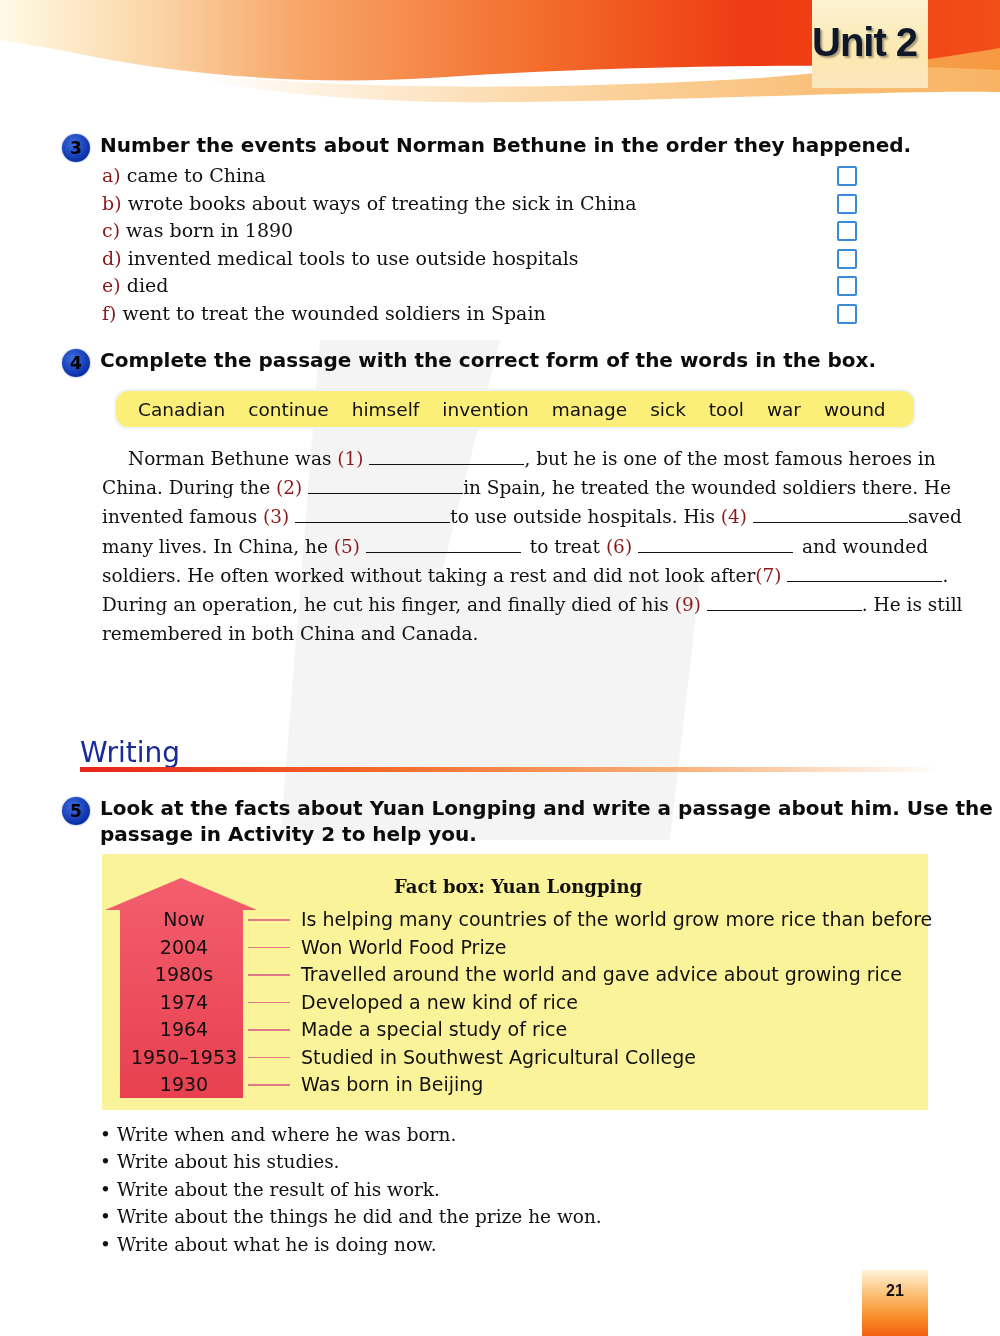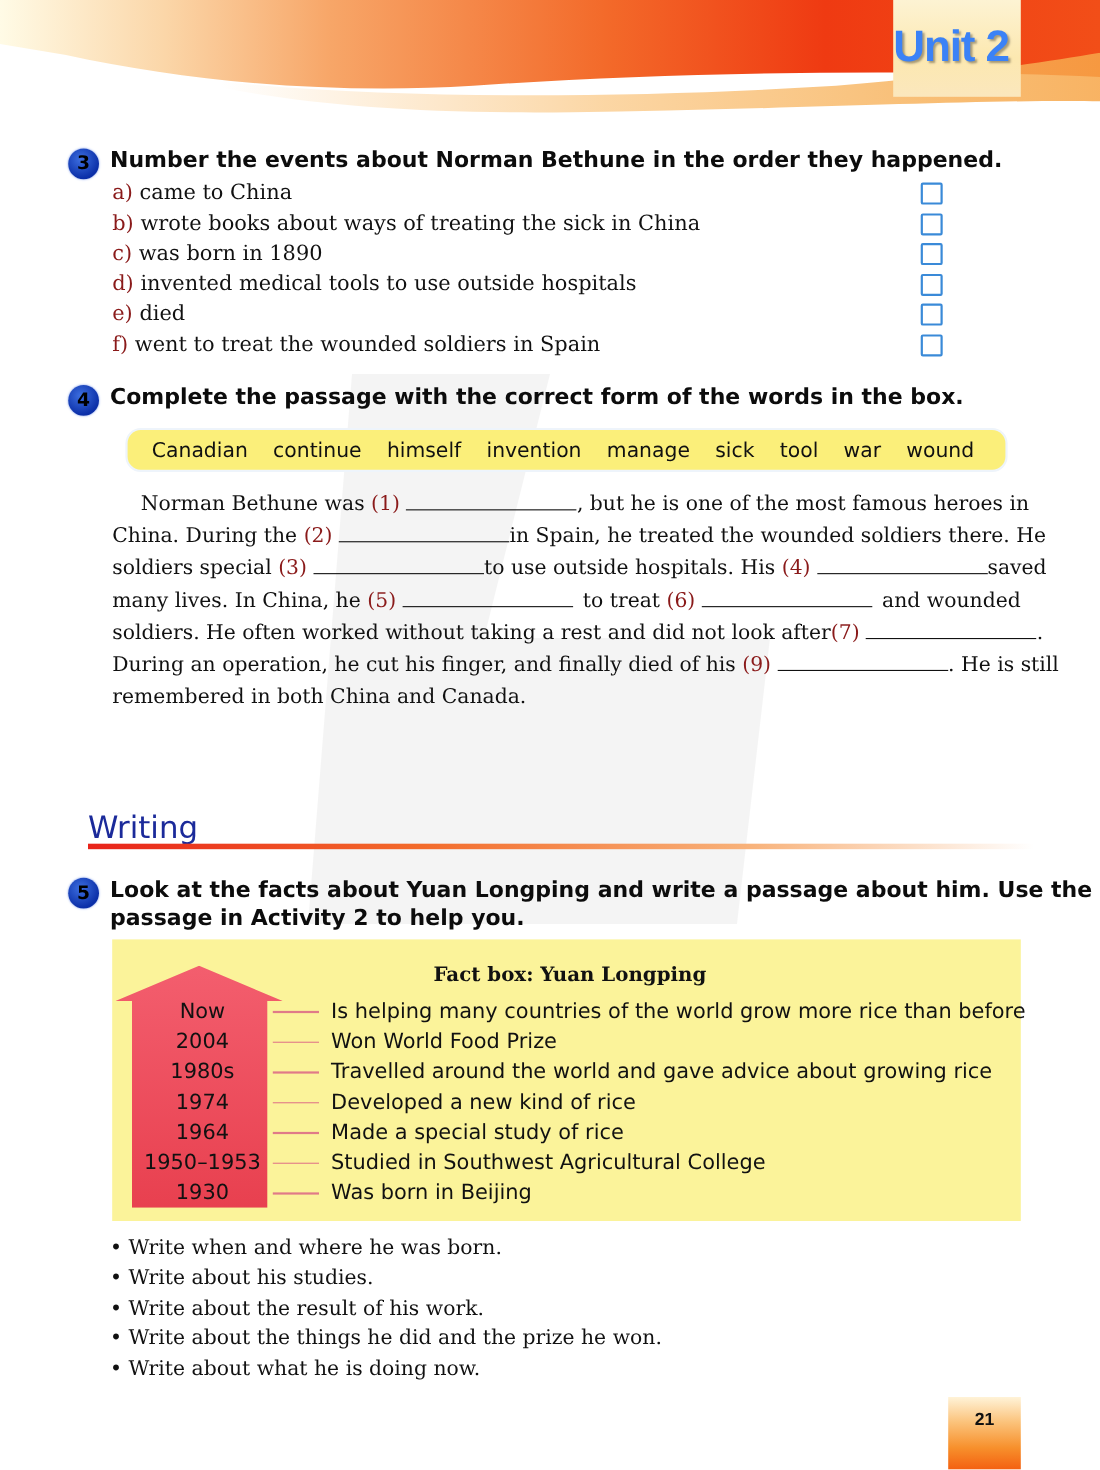--- a/index.html
+++ b/index.html
@@ -20,21 +20,21 @@
     clip-path: path('M150,68 C320,92 560,90 760,78 C860,70 940,58 1000,48 L1000,92 C900,90 700,100 520,102 C360,104 240,92 150,68 Z');
     opacity: 0.85;
   }
   .unit-strip {
     position: absolute; left: 812px; top: 0; width: 116px; height: 88px;
     background: linear-gradient(180deg, #fdf3d3 0%, #fce8b0 60%, #fbe7bd 100%);
   }
   .unit-title {
     position: absolute; left: 812px; top: 20px; width: 120px;
     font-family: "Liberation Sans", sans-serif; font-weight: bold; font-size: 40px;
-    color: #3b82f6; letter-spacing: -1px;
+    color: #0f172a; letter-spacing: -1px;
     text-shadow: 2px 2px 2px rgba(0,0,0,0.35);
   }
   .watermark {
     position: absolute; left: 200px; top: 320px; width: 650px; height: 520px;
     opacity: 0.06; pointer-events: none;
   }
   .task {
     position: absolute; left: 62px;
     font-family: "DejaVu Sans", sans-serif; font-weight: bold; font-size: 20px;
     color: #0c0c0c; line-height: 26px;
@@ -150,21 +150,21 @@
 <div class="passage">
   <div class="line">
     <span class="indent"><span>Norman Bethune was</span> <span class="blank-num">(1)</span> <span class="blank"></span></span>
     <span>, but he is one of the most famous heroes in</span>
   </div>
   <div class="line">
     <span><span>China. During the</span> <span class="blank-num">(2)</span> <span class="blank"></span></span>
     <span>in Spain, he treated the wounded soldiers there. He</span>
   </div>
   <div class="line">
-    <span><span>soldiers special</span> <span class="blank-num">(3)</span> <span class="blank"></span></span>
+    <span><span>invented famous</span> <span class="blank-num">(3)</span> <span class="blank"></span></span>
     <span><span>to use outside hospitals. His</span> <span class="blank-num">(4)</span> <span class="blank"></span></span>
     <span>saved</span>
   </div>
   <div class="line">
     <span><span>many lives. In China, he</span> <span class="blank-num">(5)</span> <span class="blank"></span></span>
     <span><span>to treat</span> <span class="blank-num">(6)</span> <span class="blank"></span></span>
     <span>and wounded</span>
   </div>
   <div class="line">
     <span>soldiers. He often worked without taking a rest and did not look after</span>

